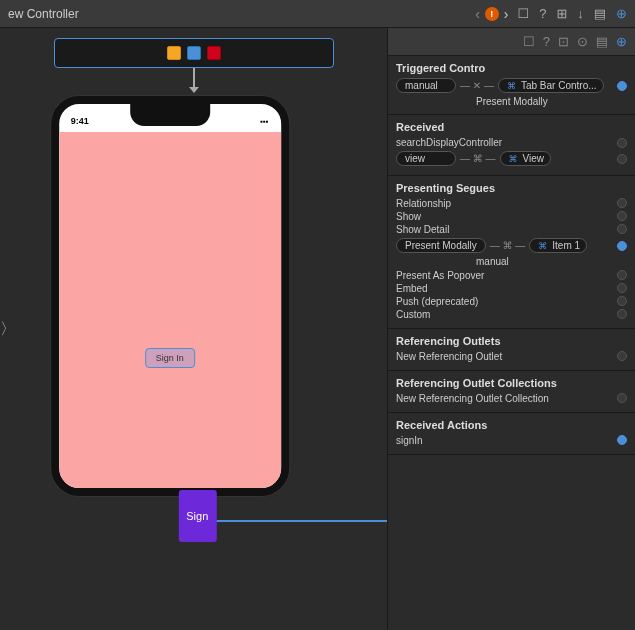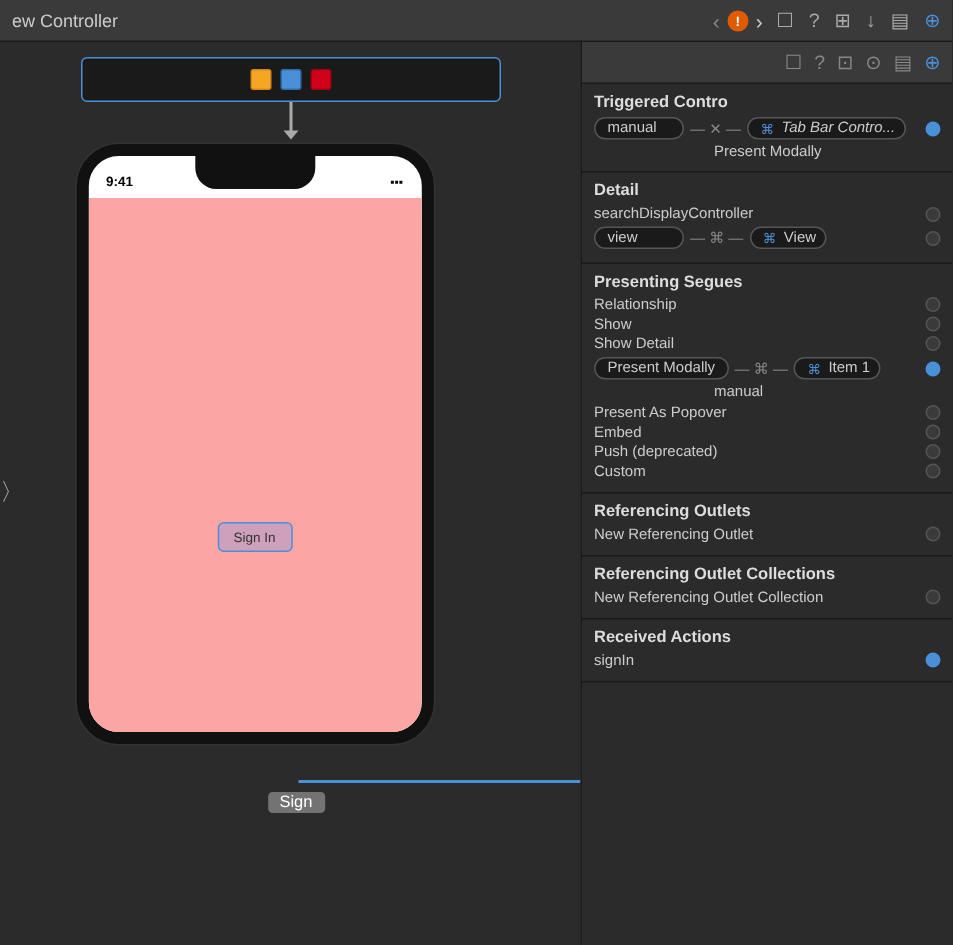--- a/index.html
+++ b/index.html
@@ -173,23 +173,23 @@
       color: #333;
       white-space: nowrap;
     }
 
     
     .sign-tooltip {
       position: absolute;
       bottom: 88px;
       left: 50%;
       transform: translateX(-40%);
-      background: #737373;
+      background: #6d28d9;
       color: white;
-      padding: 1px 8px;
+      padding: 20px 8px;
       border-radius: 3px;
       font-size: 11px;
       z-index: 10;
     }
 
     
     .connection-line {
       position: absolute;
       bottom: 108px;
       left: calc(50% + 5px);
@@ -409,29 +409,29 @@
 
     <div class="inspector-section">
       <div class="section-title">Triggered Contro</div>
       <div class="segue-row">
         <div class="segue-badge">
           <span>manual</span>
         </div>
         <span class="segue-connector">— ✕ —</span>
         <div class="segue-target-badge">
           <span class="xcode-key-icon">⌘</span>
-          <span style="font-size:10px;font-style:italic;">Tab Bar Contro...</span>
+          <span style="font-size:10px;">Tab Bar Contro...</span>
         </div>
         <div class="segue-circle filled"></div>
       </div>
       <div class="sub-label" style="padding-left: 80px;">Present Modally</div>
     </div>
 
     <div class="inspector-section">
-      <div class="section-title">Detail</div>
+      <div class="section-title">Received</div>
       <div class="outlet-row">
         <span class="outlet-label">searchDisplayController</span>
         <div class="row-circle"></div>
       </div>
       <div class="segue-row">
         <div class="segue-badge">
           <span>view</span>
         </div>
         <span class="segue-connector">— ⌘ —</span>
         <div class="segue-target-badge">

